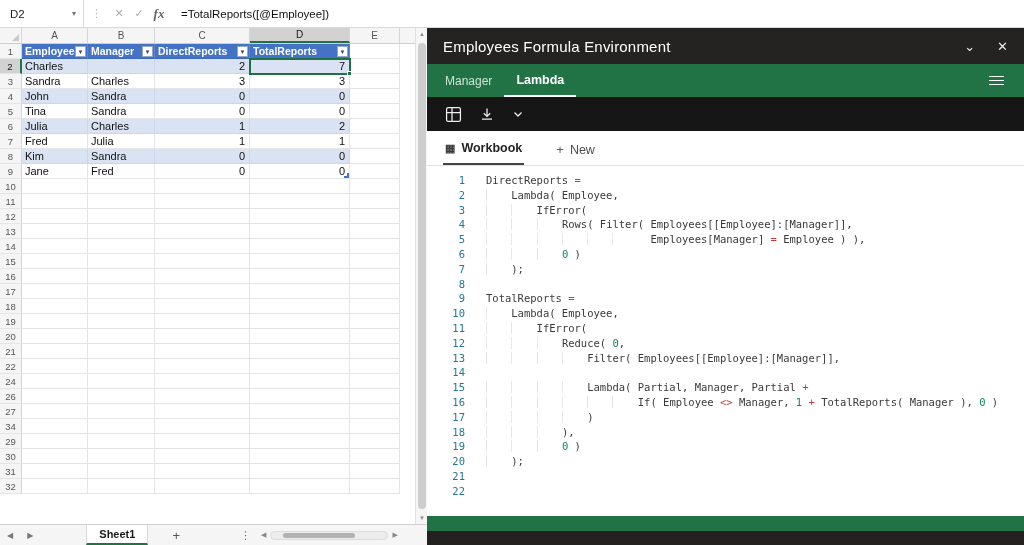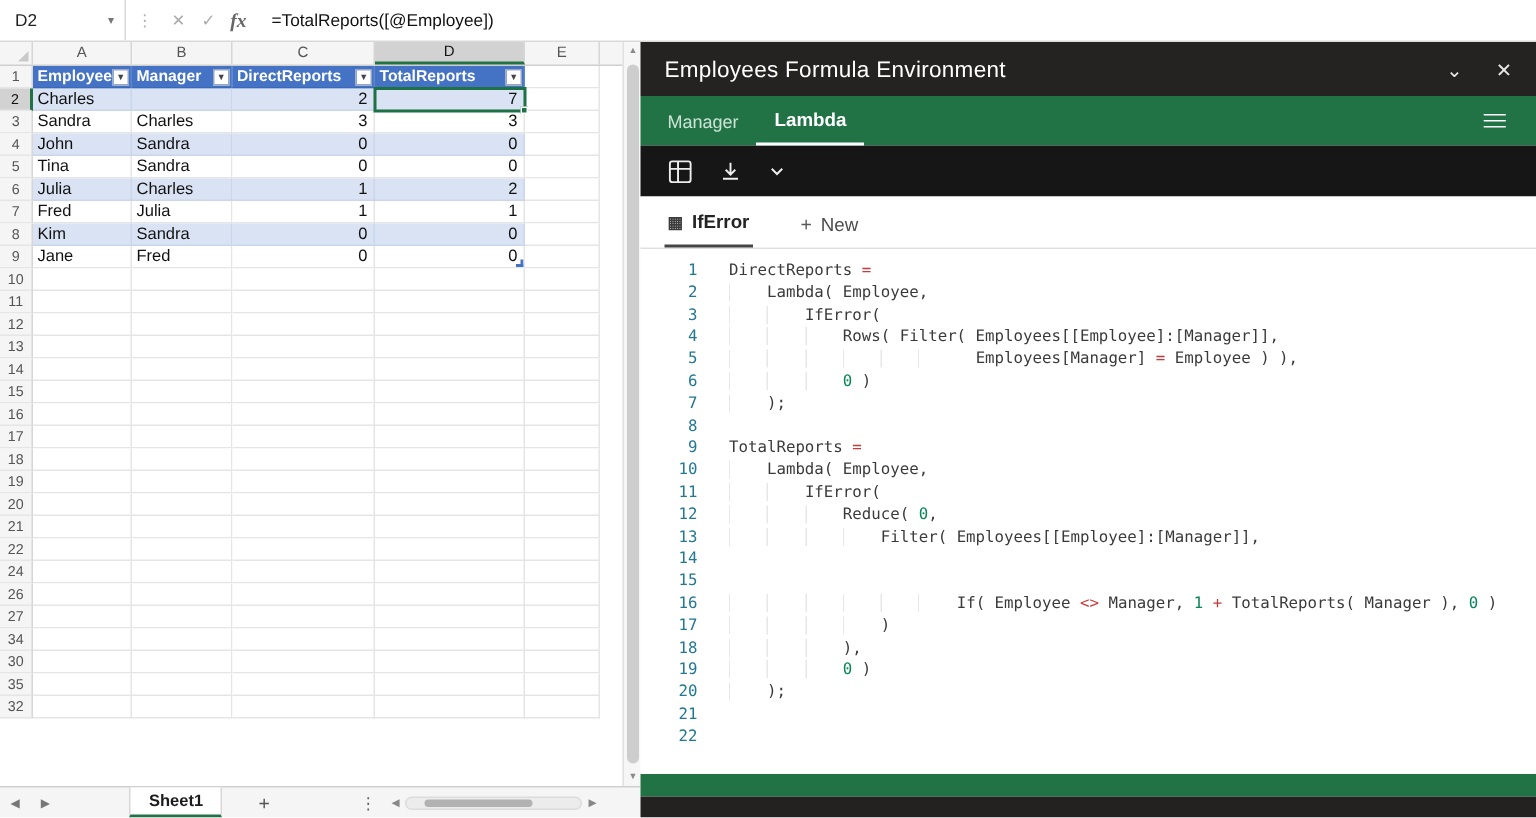--- a/index.html
+++ b/index.html
@@ -307,29 +307,37 @@
       </div>
       <div class="grid-row">
         <div class="row-hdr">34</div>
         <div class="cell" style="width: 66px;"></div>
         <div class="cell" style="width: 67px;"></div>
         <div class="cell" style="width: 95px;"></div>
         <div class="cell" style="width: 100px;"></div>
         <div class="cell" style="width: 50px;"></div>
       </div>
       <div class="grid-row">
+        <div class="row-hdr">29</div>
+        <div class="cell" style="width: 66px;"></div>
+        <div class="cell" style="width: 67px;"></div>
+        <div class="cell" style="width: 95px;"></div>
+        <div class="cell" style="width: 100px;"></div>
+        <div class="cell" style="width: 50px;"></div>
+      </div>
+      <div class="grid-row">
         <div class="row-hdr">30</div>
         <div class="cell" style="width: 66px;"></div>
         <div class="cell" style="width: 67px;"></div>
         <div class="cell" style="width: 95px;"></div>
         <div class="cell" style="width: 100px;"></div>
         <div class="cell" style="width: 50px;"></div>
       </div>
       <div class="grid-row">
-        <div class="row-hdr">35</div>
+        <div class="row-hdr">31</div>
         <div class="cell" style="width: 66px;"></div>
         <div class="cell" style="width: 67px;"></div>
         <div class="cell" style="width: 95px;"></div>
         <div class="cell" style="width: 100px;"></div>
         <div class="cell" style="width: 50px;"></div>
       </div>
       <div class="grid-row">
         <div class="row-hdr">32</div>
         <div class="cell" style="width: 66px;"></div>
         <div class="cell" style="width: 67px;"></div>
@@ -398,21 +406,21 @@
       </div>
       <div class="tb-btn">
         <svg width="12" height="12" viewBox="0 0 12 12">
           <path d="M2.5 4.5 6 8l3.5-3.5" fill="none" stroke="#ededed" stroke-width="1.3"></path>
         </svg>
       </div>
     </div>
     <div class="afe-tabs">
       <div class="c-tab active">
         <span class="tab-ic">▦</span>
-        <span>IfError</span>
+        <span>Workbook</span>
       </div>
       <div class="c-tab">
         <span class="plus">+</span>
         <span>New</span>
       </div>
     </div>
     <div class="code-wrap" id="code-wrap">
         <div class="code-line">
           <span class="ln">1</span>
           <span class="code-text">DirectReports <span class="tk-op">=</span></span>
@@ -463,20 +471,21 @@
         </div>
         <div class="code-line">
           <span class="ln">13</span>
           <span class="code-text"><span class="ind">    </span><span class="ind">    </span><span class="ind">    </span><span class="ind">    </span>Filter( Employees[[Employee]:[Manager]],</span>
         </div>
         <div class="code-line">
           <span class="ln">14</span>
         </div>
         <div class="code-line">
           <span class="ln">15</span>
+          <span class="code-text"><span class="ind">    </span><span class="ind">    </span><span class="ind">    </span><span class="ind">    </span>Lambda( Partial, Manager, Partial <span class="tk-op">+</span></span>
         </div>
         <div class="code-line">
           <span class="ln">16</span>
           <span class="code-text"><span class="ind">    </span><span class="ind">    </span><span class="ind">    </span><span class="ind">    </span><span class="ind">    </span><span class="ind">    </span>If( Employee <span class="tk-op">&lt;&gt;</span> Manager, <span class="tk-num">1</span> <span class="tk-op">+</span> TotalReports( Manager ), <span class="tk-num">0</span> )</span>
         </div>
         <div class="code-line">
           <span class="ln">17</span>
           <span class="code-text"><span class="ind">    </span><span class="ind">    </span><span class="ind">    </span><span class="ind">    </span>)</span>
         </div>
         <div class="code-line">

